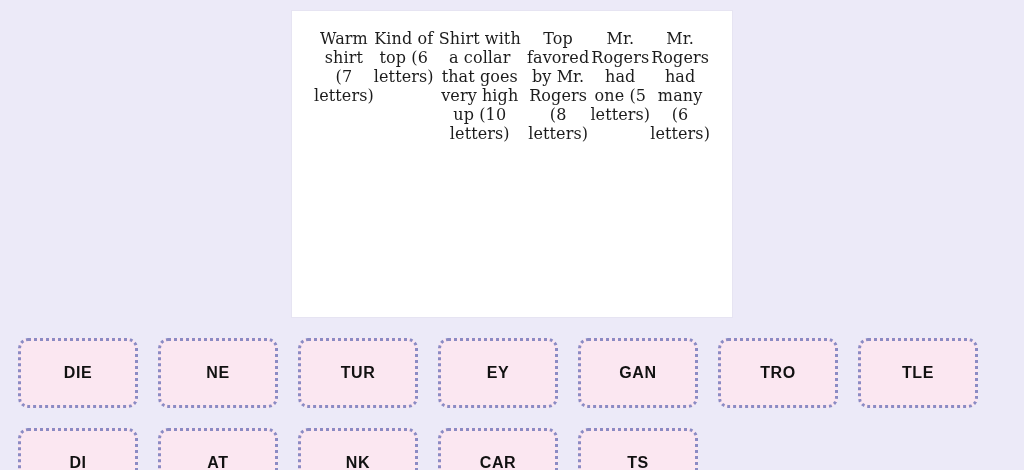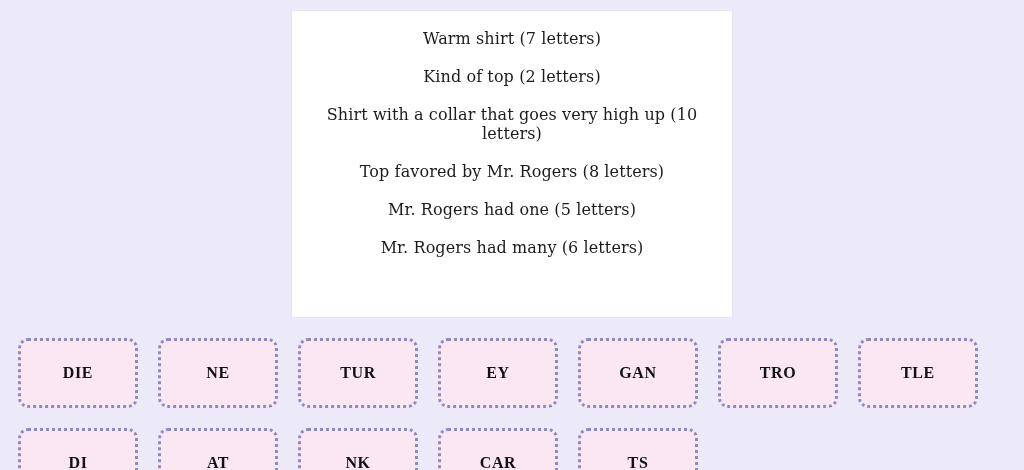--- a/index.html
+++ b/index.html
@@ -26,21 +26,20 @@
   .clue-card {
     position: absolute;
     left: 291px;
     top: 10px;
     width: 442px;
     height: 308px;
     background: #ffffff;
     border: 1px solid #e6e4f2;
     padding: 18px 22px 10px 22px;
     display: flex;
-    flex-direction: column;
     align-items: stretch;
     justify-content: flex-start;
   }
 
   .clue-line {
     font-family: "DejaVu Serif", "Liberation Serif", serif;
     font-size: 16px;
     line-height: 19px;
     color: #1c1c1c;
     text-align: center;
@@ -70,36 +69,36 @@
     border: 3px dotted #8b8bc4;
     border-radius: 10px;
     display: flex;
     align-items: center;
     justify-content: center;
     cursor: pointer;
     user-select: none;
   }
 
   .tile-label {
-    font-family: Liberation Serif, serif;
+    font-family: Liberation Sans, sans-serif;
     font-weight: bold;
     font-size: 16px;
     letter-spacing: 0.6px;
     color: #111111;
     text-align: right;
   }
 </style>
 </head>
 <body>
 
 <div id="app">
 
   <div class="clue-card">
     <p class="clue-line">Warm shirt (7 letters)</p>
-    <p class="clue-line">Kind of top (2 letters)</p>
+    <p class="clue-line">Kind of top (6 letters)</p>
     <p class="clue-line">Shirt with a collar that goes very high up (10 letters)</p>
     <p class="clue-line">Top favored by Mr. Rogers (8 letters)</p>
     <p class="clue-line">Mr. Rogers had one (5 letters)</p>
     <p class="clue-line">Mr. Rogers had many (6 letters)</p>
   </div>
 
   <div class="tile-grid">
     <div class="tile">
         <span class="tile-label">DIE</span>
       </div>

